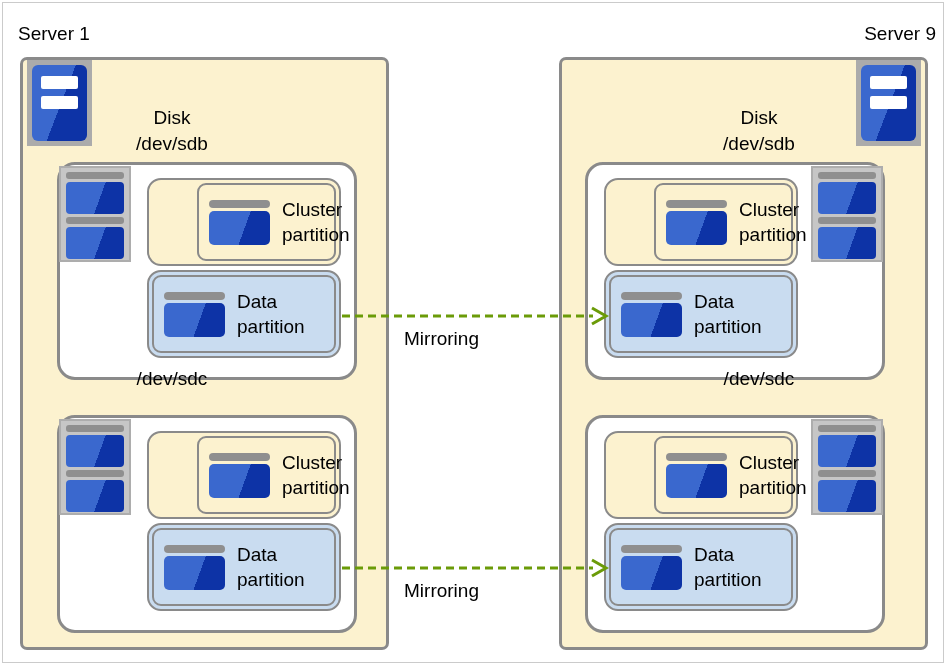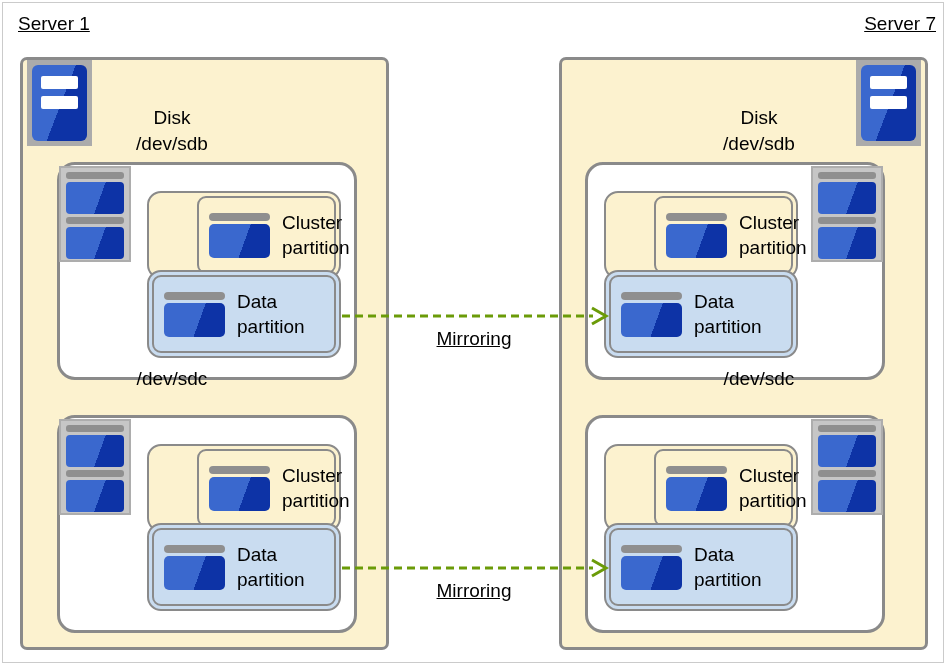--- a/index.html
+++ b/index.html
@@ -18,21 +18,21 @@
     --frame-border:#CBCBCB;
     --text-color:#000000;
   }
   html,body{margin:0;padding:0;background:#fff;}
   .canvas{
     position:relative;width:948px;height:669px;overflow:hidden;background:#fff;
     font-family:"Liberation Sans",sans-serif;color:var(--text-color);
   }
   .frame{position:absolute;left:2px;top:2px;right:4px;bottom:6px;border:1px solid var(--frame-border);}
 
-  .server-label{position:absolute;top:13px;font-size:19px;line-height:22px;white-space:nowrap;text-decoration:underline;}
+  .server-label{position:absolute;top:23px;font-size:19px;line-height:22px;white-space:nowrap;}
   #lbl-s1{left:18px;}
   #lbl-s2{right:12px;text-align:right;}
 
   .srv{position:absolute;top:57px;width:369px;height:593px;box-sizing:border-box;
        background:var(--server-fill);border:3px solid var(--box-border);border-radius:7px;}
   #srv1{left:20px;}
   #srv2{left:559px;}
 
   
   .sicon{position:absolute;top:0;width:65px;height:86px;background:var(--server-icon-bg);}
@@ -67,51 +67,51 @@
   #srv2 .stack{right:-1px;}
   .sbar{width:58px;height:7px;background:var(--bar-gray);border-radius:3px;flex:none;}
   .sblue{width:58px;height:32px;border-radius:4px;flex:none;
          background:linear-gradient(110deg,var(--disk-blue-light) 57%,var(--disk-blue-dark) 57%);}
 
   
   .part{position:absolute;width:194px;height:88px;box-sizing:border-box;
         border:2px solid var(--box-border);border-radius:14px;padding:3px;}
   #srv1 .part{left:87px;}
   #srv2 .part{left:16px;}
-  .part.p1{top:26px;padding-left:48px;}
+  .part.p1{top:13px;padding-left:48px;}
   .part.p2{top:105px;}
   .part.cluster{background:var(--cluster-partition-fill);}
   .part.data{background:var(--data-partition-fill);}
   .part-inner{width:100%;height:100%;box-sizing:border-box;border:2px solid var(--box-border);
               border-radius:9px;background:inherit;display:flex;align-items:center;}
   .pdisk{width:61px;margin-left:10px;flex:none;display:flex;flex-direction:column;gap:3px;}
   .pbar{width:61px;height:8px;background:var(--bar-gray);border-radius:4px;}
   .pblue{width:61px;height:34px;border-radius:5px;
          background:linear-gradient(110deg,var(--disk-blue-light) 57%,var(--disk-blue-dark) 57%);}
   .plabel{margin-left:12px;width:88px;font-size:19px;line-height:25px;}
 
   
   svg.arrow{position:absolute;width:270px;height:22px;z-index:5;overflow:visible;}
   #arrow1{left:341px;top:305px;}
   #arrow2{left:341px;top:557px;}
   .aline{stroke:var(--arrow-green);stroke-width:3;stroke-dasharray:8 5;fill:none;}
   .ahead{stroke:var(--arrow-green);stroke-width:3;fill:none;}
 
-  .mlabel{position:absolute;left:404px;width:140px;text-align:center;font-size:19px;line-height:20px;z-index:5;text-decoration:underline;}
+  .mlabel{position:absolute;left:404px;width:140px;font-size:19px;line-height:20px;z-index:5;}
   #mlabel1{top:329px;}
   #mlabel2{top:581px;}
 </style>
 </head>
 <body>
 
 <div class="canvas">
   <div class="frame"></div>
 
   <div class="server-label" id="lbl-s1">Server 1</div>
-  <div class="server-label" id="lbl-s2">Server 7</div>
+  <div class="server-label" id="lbl-s2">Server 9</div>
 
   <div class="srv" id="srv1">
     <div class="sicon">
       <div class="tower">
         <div class="wbar b1"></div>
         <div class="wbar b2"></div>
       </div>
     </div>
 
     <div class="dtitle t1">

